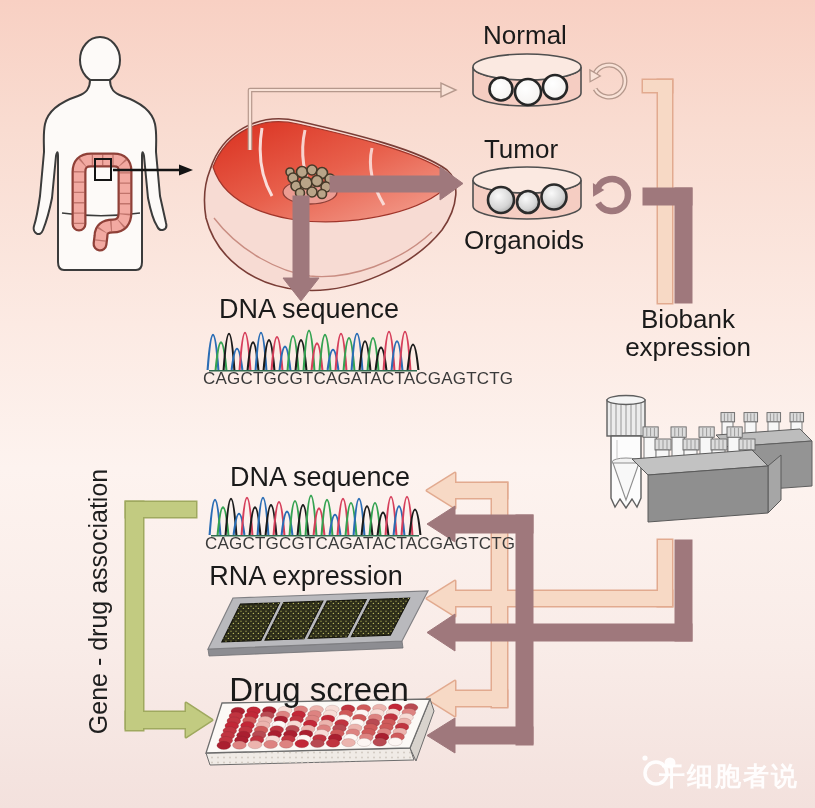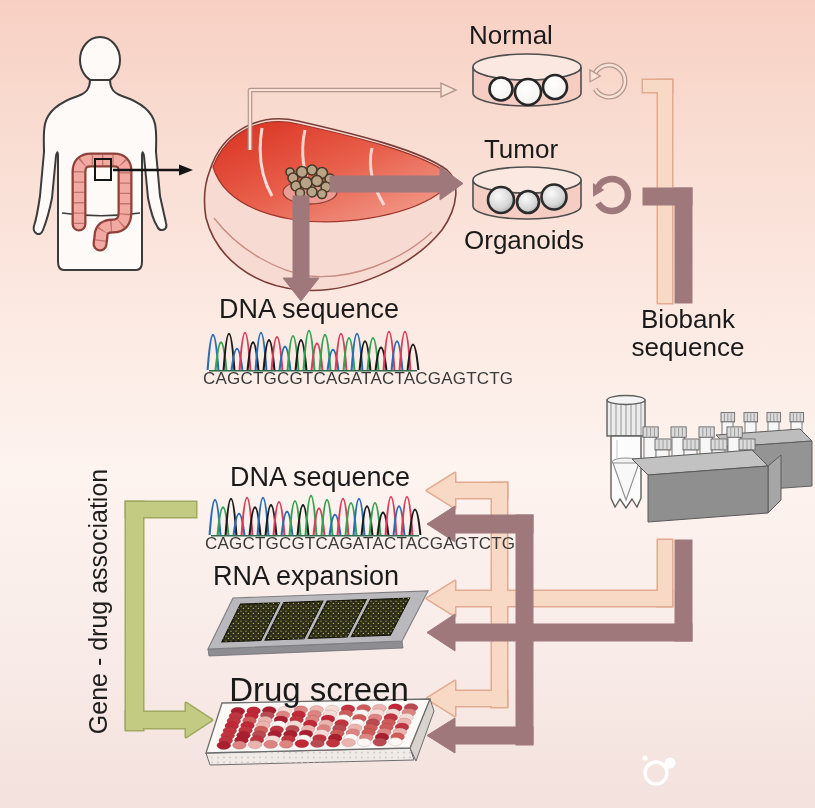--- a/index.html
+++ b/index.html
@@ -445,28 +445,32 @@
         </g>
   </g>
 
   <g>
     <circle cx="656" cy="773" r="11" fill="none" stroke="rgba(255,255,255,0.93)" stroke-width="3.5"></circle>
     <circle cx="670" cy="763" r="5.5" fill="rgba(255,255,255,0.93)"></circle>
     <circle cx="645" cy="758" r="2.6" fill="rgba(255,255,255,0.93)"></circle>
   </g>
 </svg>
 
-<div class="lbl" style="left:431px;top:20px;width:160px;">Normal</div>
+<div class="lbl" style="left:445px;top:20px;width:160px;">Normal</div>
 <div class="lbl" style="left:424px;top:225px;width:200px;">Organoids</div>
 <div class="lbl" style="left:441px;top:134px;width:160px;">Tumor</div>
 <div class="lbl" style="left:199px;top:294px;width:220px;font-size:27px;">DNA sequence</div>
 <div class="seq" style="left:203px;top:369px;width:220px;">CAGCTGCGTCAGATACTACGAGTCTG</div>
 <div class="bio">
   <span>Biobank</span>
-  <span>sequence</span>
+  <span>expression</span>
 </div>
 <div class="lbl" style="left:210px;top:462px;width:220px;font-size:27px;">DNA sequence</div>
 <div class="seq" style="left:205px;top:534px;width:220px;">CAGCTGCGTCAGATACTACGAGTCTG</div>
-<div class="lbl" style="left:196px;top:561px;width:220px;font-size:27px;">RNA expansion</div>
+<div class="lbl" style="left:196px;top:561px;width:220px;font-size:27px;">RNA expression</div>
 <div class="lbl" style="left:209px;top:671px;width:220px;font-size:33px;">Drug screen</div>
 <div class="vlabel">Gene - drug association</div>
-
+<div class="wm">
+  <span style="width:58px;display:inline-block;"></span>
+  <span>干细胞者说</span>
 </div>
 
+</div>
+
 </body></html>

